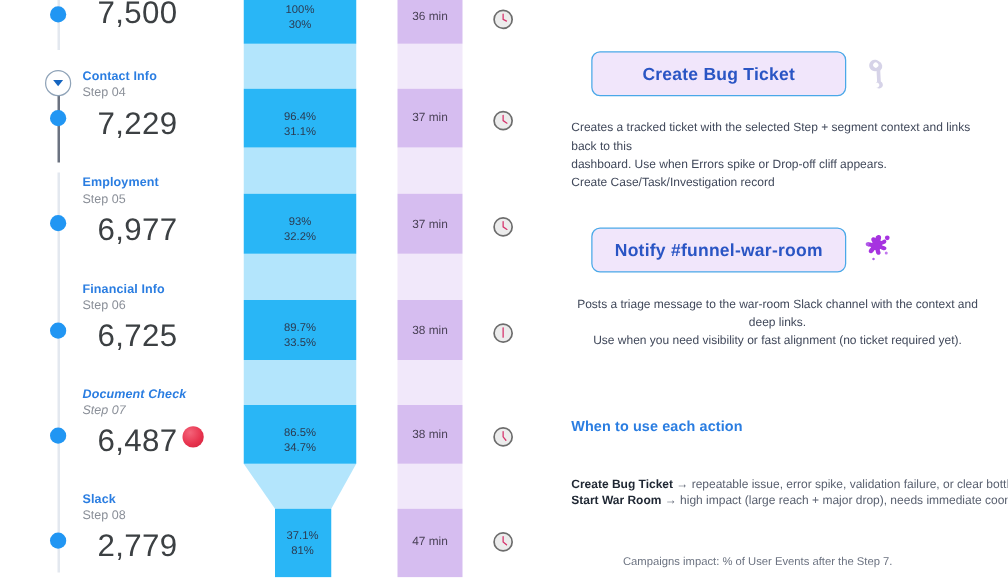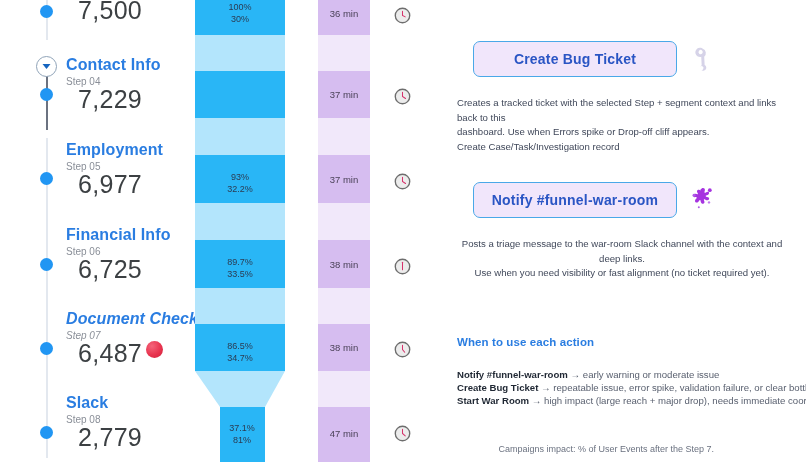--- a/index.html
+++ b/index.html
@@ -24,21 +24,21 @@
   }
   .rail-toggle {
     position: absolute; left: 36px; width: 21px; height: 21px;
     border-radius: 50%; background: #fff; border: 1.3px solid #8fa3b8;
     display: flex; align-items: center; justify-content: center;
   }
   .rail-toggle svg { display: block; }
 
   .step-block { position: absolute; left: 66px; }
   .step-title {
-    font-size: 16px; font-weight: bold; color: #2a7de1;
+    font-size: 10px; font-weight: bold; color: #2a7de1;
     letter-spacing: .1px; white-space: nowrap;
   }
   .step-sub {
     font-size: 10px; color: #8a8f98; margin-top: 2px; white-space: nowrap;
   }
   .step-value {
     position: absolute; font-size: 25px; color: #3c4043; font-weight: 400;
     letter-spacing: .3px; white-space: nowrap;
   }
   .red-dot {
@@ -173,20 +173,24 @@
     <rect x="318" y="71" width="52" height="47" fill="#d6bdf0"></rect>
     <rect x="318" y="155" width="52" height="48" fill="#d6bdf0"></rect>
     <rect x="318" y="240" width="52" height="48" fill="#d6bdf0"></rect>
     <rect x="318" y="324" width="52" height="47" fill="#d6bdf0"></rect>
     <rect x="318" y="407" width="52" height="55" fill="#d6bdf0"></rect>
   </svg>
 
   <div class="band-label" style="left:180px; top:2px;">
     <div>100%</div>
     <div>30%</div>
+  </div>
+  <div class="band-label" style="left:180px; top:88px;">
+    <div>96.4%</div>
+    <div>31.1%</div>
   </div>
   <div class="band-label" style="left:180px; top:172px;">
     <div>93%</div>
     <div>32.2%</div>
   </div>
   <div class="band-label" style="left:180px; top:257px;">
     <div>89.7%</div>
     <div>33.5%</div>
   </div>
   <div class="band-label" style="left:180px; top:341px;">
@@ -264,23 +268,20 @@
     <circle cx="24.0" cy="19.4" r="1.2" fill="#c177ee"></circle>
     <circle cx="13.8" cy="24.2" r="1.0" fill="#b05ae8"></circle>
   </svg>
   <div class="desc" style="left:457px; top:237px; width:330px;text-align:center;">
     <div>Posts a triage message to the war-room Slack channel with the context and deep links.</div>
     <div>Use when you need visibility or fast alignment (no ticket required yet).</div>
   </div>
 
   <div class="legend-title" style="left:457px; top:336px;">When to use each action</div>
 
-  <div class="legend-line" style="left:457px; top:367px;">
-    <b>Notify #funnel-war-room</b><span> → early warning or moderate issue</span>
-  </div>
   <div class="legend-line" style="left:457px; top:380px;">
     <b>Create Bug Ticket</b><span> → repeatable issue, error spike, validation failure, or clear bottleneck</span>
   </div>
   <div class="legend-line" style="left:457px; top:393px;">
     <b>Start War Room</b><span> → high impact (large reach + major drop), needs immediate coordination</span>
   </div>
 
   <div class="footnote" style="right:16px; top:444px;">Campaigns impact: % of User Events after the Step 7.</div>
 
 </div>

